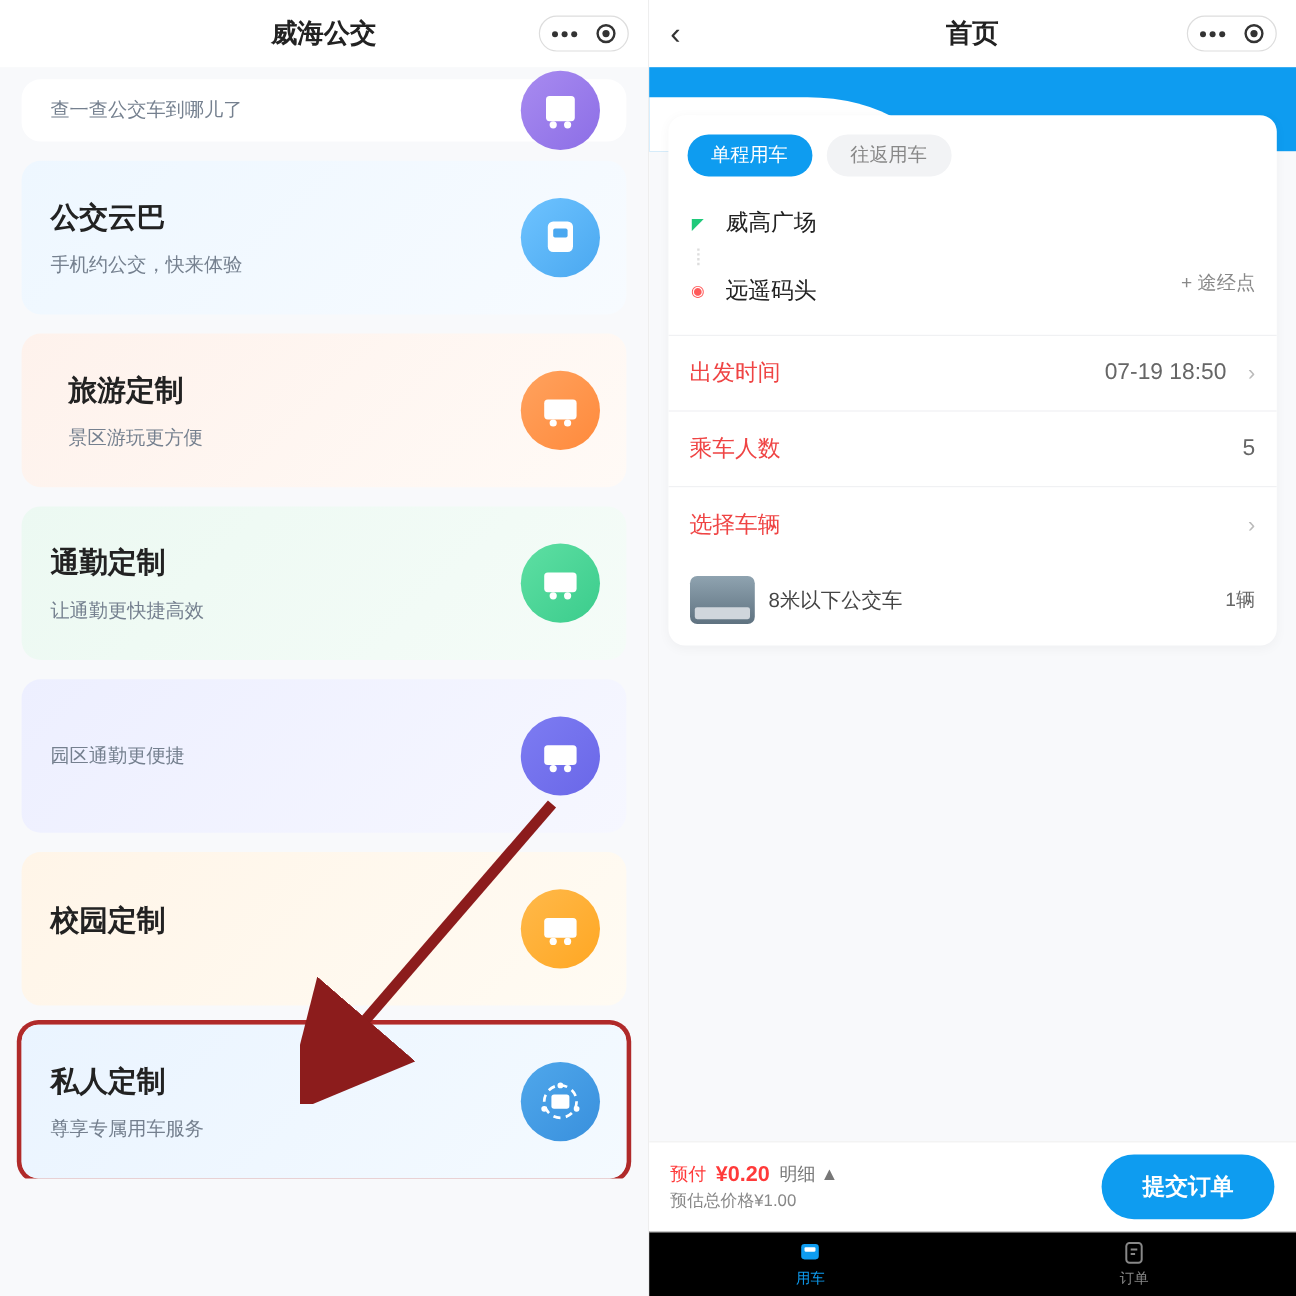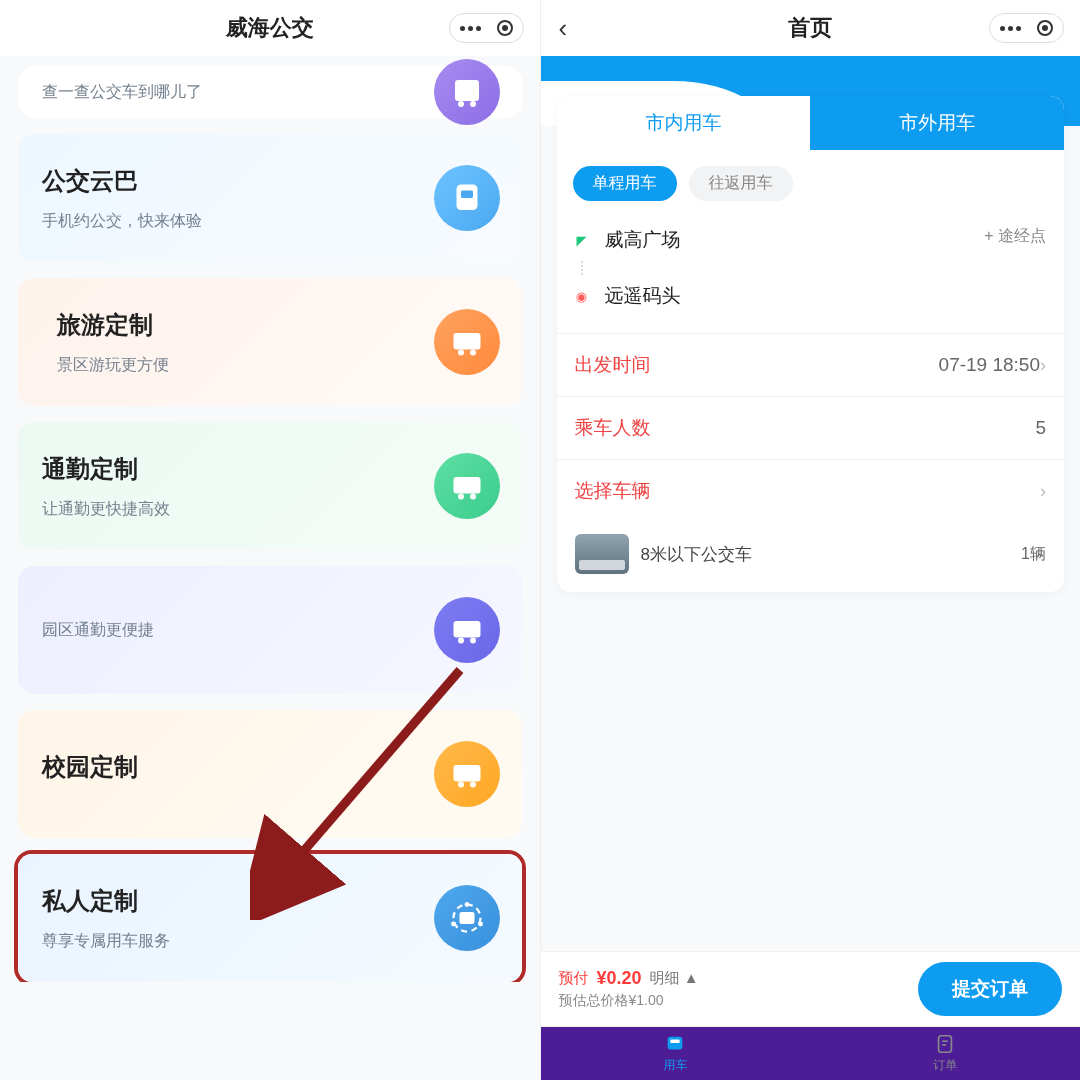--- a/index.html
+++ b/index.html
@@ -48,36 +48,36 @@
     .pill { padding: 7px 20px; border-radius: 18px; font-size: 16px; }
     .pill.act { background: #0e9cf0; color: #fff; }
     .pill.in { background: #f2f3f5; color: #888; }
     .route { padding: 8px 16px 16px 16px; }
     .pt { display: flex; align-items: center; gap: 14px; padding: 8px 0; }
     .pt .dot { width: 18px; height: 18px; display: flex; align-items: center; justify-content: center; font-size: 13px; }
     .pt .txt { font-size: 19px; font-weight: 500; color: #222; }
     .addvia { position: absolute; right: 18px; top: 130px; font-size: 16px; color: #888; }
     .row { padding: 18px 18px; display: flex; justify-content: space-between; align-items: center; border-top: 1px solid #f0f1f3; }
     .row .lbl { font-size: 19px; color: #ef4444; }
-    .row .val { font-size: 19px; color: #666; display: flex; align-items: center; gap: 0; }
+    .row .val { font-size: 19px; color: #666; display: flex; align-items: center; gap: 18px; }
     .chev { color: #bbb; font-size: 18px; }
     .vehicle { padding: 12px 18px 18px 18px; display: flex; align-items: center; gap: 12px; }
     .vimg { width: 54px; height: 40px; background: linear-gradient(#8fa3b0,#5f7280); border-radius: 6px; position: relative; }
     .vimg::after { content: ""; position: absolute; bottom: 4px; left: 4px; right: 4px; height: 10px; background: #d0d6dc; border-radius: 2px; }
     .vname { font-size: 17px; color: #444; flex: 1; }
     .vcount { font-size: 16px; color: #666; }
     .footer { position: absolute; bottom: 54px; left: 0; right: 0; display: flex; align-items: center; padding: 10px 18px; gap: 16px; background: #fff; border-top: 1px solid #f1f1f1; }
     .price-block { flex: 1; }
     .price-line { display: flex; align-items: center; gap: 8px; }
     .prepay-lbl { color: #ff3a3a; font-size: 15px; }
     .prepay-amt { color: #ff3a3a; font-size: 18px; font-weight: 600; }
     .detail { color: #777; font-size: 15px; }
     .total { color: #888; font-size: 14px; margin-top: 3px; }
     .submit { background: #0e9cf0; color: #fff; font-size: 19px; padding: 14px 34px; border-radius: 28px; font-weight: bold; }
-    .tabbar { position: absolute; bottom: 0; left: 0; right: 0; height: 54px; display: flex; background: #4c1d95; border-top: 1px solid #eee; }
+    .tabbar { position: absolute; bottom: 0; left: 0; right: 0; height: 54px; display: flex; background: #000000; border-top: 1px solid #eee; }
     .tabbar div { flex: 1; display: flex; flex-direction: column; align-items: center; justify-content: center; font-size: 12px; gap: 2px; }
     .tabbar .act { color: #0e9cf0; }
     .tabbar .in { color: #888; }
     .ticon { width: 24px; height: 22px; }
   </style>
 </head>
 <body>
 
 <div class="phone phone-left">
   <div class="navbar">
@@ -189,24 +189,20 @@
           <span></span>
           <span></span>
           <span></span>
         </div>
       <div class="target"></div>
     </div>
   </div>
   <div class="wave-head"></div>
 
   <div class="rpanel">
-    <div class="tabs-top">
-      <div class="active">市内用车</div>
-      <div class="inactive">市外用车</div>
-    </div>
     <div class="trip-tabs">
       <div class="pill act">单程用车</div>
       <div class="pill in">往返用车</div>
     </div>
     <div class="route">
       <div class="pt">
         <span class="dot" style="color:#1fc97a">◤</span>
         <span class="txt">威高广场</span>
       </div>
       <div style="border-left:2px dotted #ddd;height:14px;margin-left:8px;"></div>

